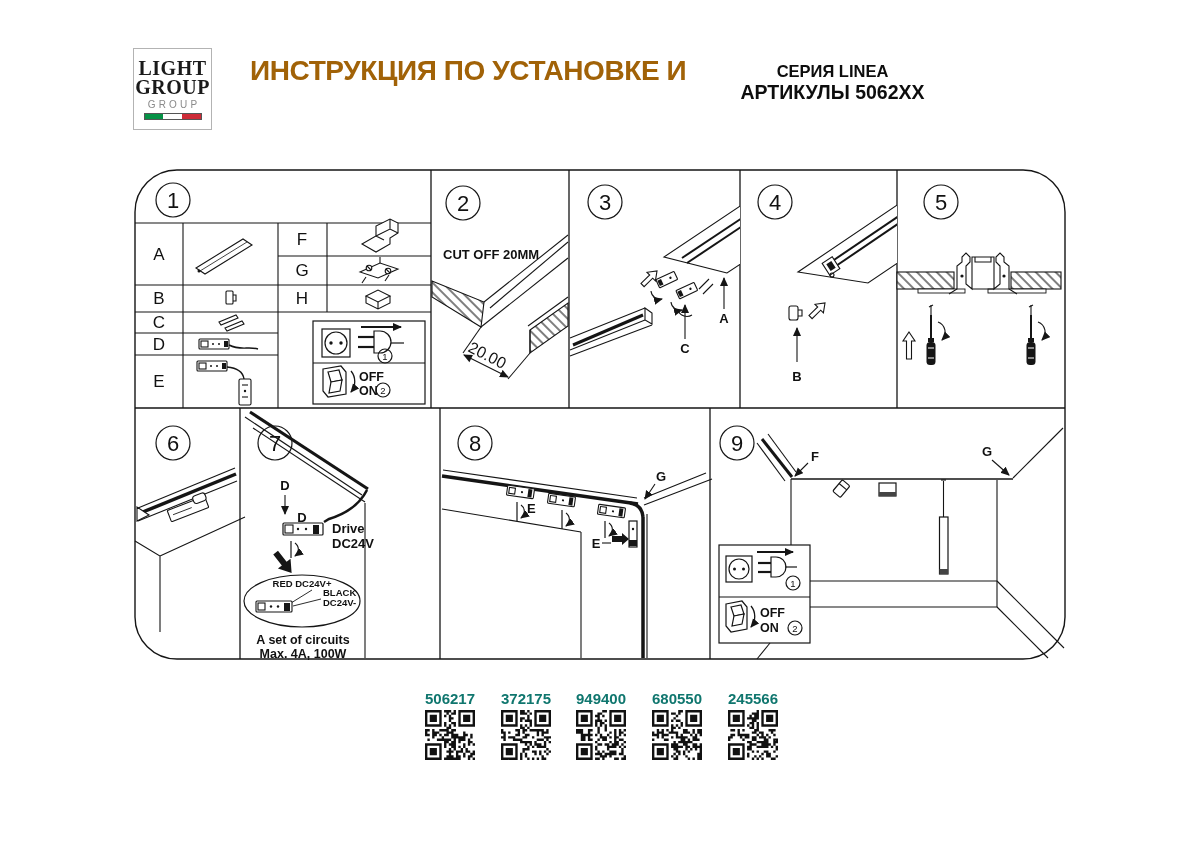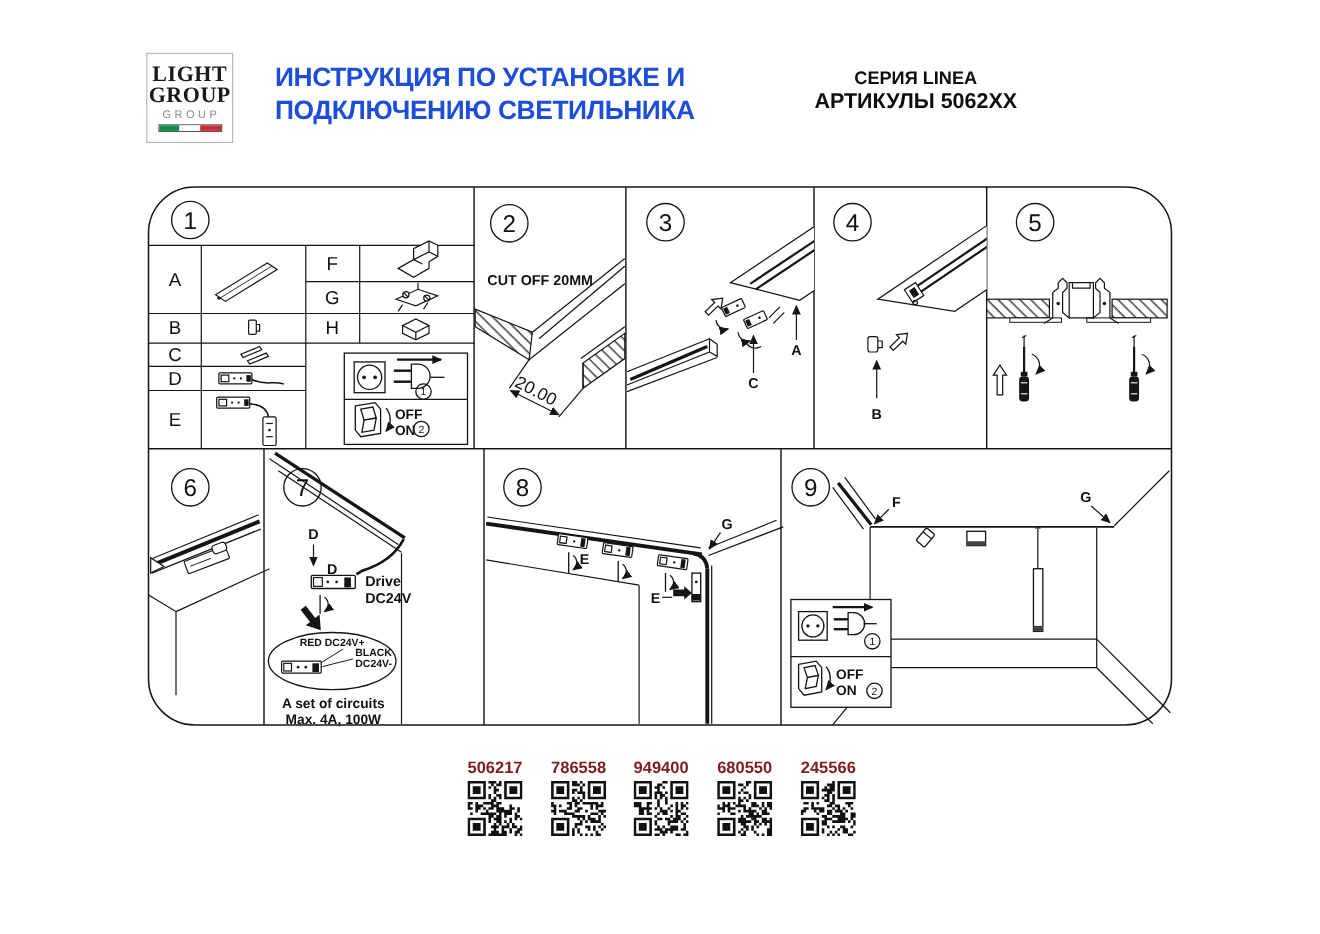--- a/index.html
+++ b/index.html
@@ -4,58 +4,57 @@
 <style>
   html,body{margin:0;padding:0;background:#fff;}
   .page{position:relative;width:1200px;height:849px;background:#fff;overflow:hidden;
         font-family:"Liberation Sans",sans-serif;color:#111;}
   .logo{position:absolute;left:133px;top:48px;width:79px;height:82px;border:1px solid #b3b3b3;
         box-sizing:border-box;display:flex;flex-direction:column;align-items:center;justify-content:center;background:#fff;}
   .logo-word{font-family:"Liberation Serif",serif;font-weight:700;font-size:20px;line-height:19px;letter-spacing:.5px;color:#1a1a1a;}
   .logo-group{font-size:10px;color:#8a8a8a;letter-spacing:3.2px;margin-top:2px;margin-left:3px;}
   .flag{display:flex;margin-top:3px;width:58px;height:7px;border:1px solid #555;box-sizing:border-box;}
   .flag span{flex:1;}
-  .title{position:absolute;left:250px;top:56px;font-size:24px;font-weight:700;line-height:30px;letter-spacing:-.4px;color:#1d4ed8;}
+  .title{position:absolute;left:250px;top:56px;font-size:28px;font-weight:700;line-height:30px;letter-spacing:-.4px;color:#a16207;}
   .hdr-right{position:absolute;left:730px;top:62px;width:205px;text-align:center;color:#0d0d0d;}
   .series{font-size:16.5px;font-weight:700;text-align:center;}
   .articles{font-size:19.5px;font-weight:700;margin-top:0;}
   .art{position:absolute;left:0;top:0;}
   svg text{font-family:"Liberation Sans",sans-serif;stroke:none;fill:#111;}
   .t-letter{font-size:17px;text-anchor:middle;}
   .t-num{font-size:22px;text-anchor:middle;}
   .t-lbl{font-size:13px;font-weight:700;text-anchor:middle;}
   .t-lbls{font-size:13px;font-weight:700;text-anchor:start;}
   .t-note{font-size:13px;font-weight:600;text-anchor:start;}
   .t-dim{font-size:16px;text-anchor:start;}
   .t-onoff{font-size:12.5px;font-weight:700;text-anchor:start;}
   .t-step{font-size:9.5px;text-anchor:middle;}
   .t-small{font-size:9.5px;font-weight:700;text-anchor:middle;}
   .t-smalls{font-size:9.5px;font-weight:700;text-anchor:start;}
   .t-circ{font-size:12.5px;font-weight:700;text-anchor:middle;}
   .qr-item{position:absolute;top:690px;width:76px;text-align:center;}
-  .qr-num{font-size:15px;font-weight:700;margin-bottom:3px;color:#7f1d1d;}
+  .qr-num{font-size:15px;font-weight:700;margin-bottom:3px;color:#0f766e;}
 </style>
 </head>
 <body>
 
 <div class="page">
 
   <div class="logo">
     <div class="logo-word">LIGHT</div>
     <div class="logo-word">GROUP</div>
     <div class="logo-group">GROUP</div>
     <div class="flag">
       <span style="background:#069246"></span>
         <span style="background:#fff"></span>
         <span style="background:#cd2b37"></span>
     </div>
   </div>
   <div class="title">
     <div>ИНСТРУКЦИЯ ПО УСТАНОВКЕ И</div>
-    <div>ПОДКЛЮЧЕНИЮ СВЕТИЛЬНИКА</div>
   </div>
   <div class="hdr-right">
     <div class="series">СЕРИЯ LINEA</div>
     <div class="articles">АРТИКУЛЫ 5062XX</div>
   </div>
 
   <svg class="art" width="1200" height="849" viewBox="0 0 1200 849">
     <defs>
       <marker id="ah" markerWidth="10" markerHeight="9" refX="8" refY="4" orient="auto" markerUnits="userSpaceOnUse">
         <path d="M0,0 L9,4 L0,8 Z" fill="#151515"></path>
@@ -473,21 +472,21 @@
     </g>
   </svg>
 
   <div class="qr-item" style="left:412px">
     <div class="qr-num">506217</div>
     <svg width="50" height="50" viewBox="0 0 50 50">
         <path d="M0.00,0.00h2.38v2.38h-2.38zM0.00,2.38h2.38v2.38h-2.38zM0.00,4.76h2.38v2.38h-2.38zM0.00,7.14h2.38v2.38h-2.38zM0.00,9.52h2.38v2.38h-2.38zM0.00,11.90h2.38v2.38h-2.38zM0.00,14.29h2.38v2.38h-2.38zM2.38,0.00h2.38v2.38h-2.38zM2.38,14.29h2.38v2.38h-2.38zM4.76,0.00h2.38v2.38h-2.38zM4.76,4.76h2.38v2.38h-2.38zM4.76,7.14h2.38v2.38h-2.38zM4.76,9.52h2.38v2.38h-2.38zM4.76,14.29h2.38v2.38h-2.38zM7.14,0.00h2.38v2.38h-2.38zM7.14,4.76h2.38v2.38h-2.38zM7.14,7.14h2.38v2.38h-2.38zM7.14,9.52h2.38v2.38h-2.38zM7.14,14.29h2.38v2.38h-2.38zM9.52,0.00h2.38v2.38h-2.38zM9.52,4.76h2.38v2.38h-2.38zM9.52,7.14h2.38v2.38h-2.38zM9.52,9.52h2.38v2.38h-2.38zM9.52,14.29h2.38v2.38h-2.38zM11.90,0.00h2.38v2.38h-2.38zM11.90,14.29h2.38v2.38h-2.38zM14.29,0.00h2.38v2.38h-2.38zM14.29,2.38h2.38v2.38h-2.38zM14.29,4.76h2.38v2.38h-2.38zM14.29,7.14h2.38v2.38h-2.38zM14.29,9.52h2.38v2.38h-2.38zM14.29,11.90h2.38v2.38h-2.38zM14.29,14.29h2.38v2.38h-2.38zM33.33,0.00h2.38v2.38h-2.38zM33.33,2.38h2.38v2.38h-2.38zM33.33,4.76h2.38v2.38h-2.38zM33.33,7.14h2.38v2.38h-2.38zM33.33,9.52h2.38v2.38h-2.38zM33.33,11.90h2.38v2.38h-2.38zM33.33,14.29h2.38v2.38h-2.38zM35.71,0.00h2.38v2.38h-2.38zM35.71,14.29h2.38v2.38h-2.38zM38.10,0.00h2.38v2.38h-2.38zM38.10,4.76h2.38v2.38h-2.38zM38.10,7.14h2.38v2.38h-2.38zM38.10,9.52h2.38v2.38h-2.38zM38.10,14.29h2.38v2.38h-2.38zM40.48,0.00h2.38v2.38h-2.38zM40.48,4.76h2.38v2.38h-2.38zM40.48,7.14h2.38v2.38h-2.38zM40.48,9.52h2.38v2.38h-2.38zM40.48,14.29h2.38v2.38h-2.38zM42.86,0.00h2.38v2.38h-2.38zM42.86,4.76h2.38v2.38h-2.38zM42.86,7.14h2.38v2.38h-2.38zM42.86,9.52h2.38v2.38h-2.38zM42.86,14.29h2.38v2.38h-2.38zM45.24,0.00h2.38v2.38h-2.38zM45.24,14.29h2.38v2.38h-2.38zM47.62,0.00h2.38v2.38h-2.38zM47.62,2.38h2.38v2.38h-2.38zM47.62,4.76h2.38v2.38h-2.38zM47.62,7.14h2.38v2.38h-2.38zM47.62,9.52h2.38v2.38h-2.38zM47.62,11.90h2.38v2.38h-2.38zM47.62,14.29h2.38v2.38h-2.38zM0.00,33.33h2.38v2.38h-2.38zM0.00,35.71h2.38v2.38h-2.38zM0.00,38.10h2.38v2.38h-2.38zM0.00,40.48h2.38v2.38h-2.38zM0.00,42.86h2.38v2.38h-2.38zM0.00,45.24h2.38v2.38h-2.38zM0.00,47.62h2.38v2.38h-2.38zM2.38,33.33h2.38v2.38h-2.38zM2.38,47.62h2.38v2.38h-2.38zM4.76,33.33h2.38v2.38h-2.38zM4.76,38.10h2.38v2.38h-2.38zM4.76,40.48h2.38v2.38h-2.38zM4.76,42.86h2.38v2.38h-2.38zM4.76,47.62h2.38v2.38h-2.38zM7.14,33.33h2.38v2.38h-2.38zM7.14,38.10h2.38v2.38h-2.38zM7.14,40.48h2.38v2.38h-2.38zM7.14,42.86h2.38v2.38h-2.38zM7.14,47.62h2.38v2.38h-2.38zM9.52,33.33h2.38v2.38h-2.38zM9.52,38.10h2.38v2.38h-2.38zM9.52,40.48h2.38v2.38h-2.38zM9.52,42.86h2.38v2.38h-2.38zM9.52,47.62h2.38v2.38h-2.38zM11.90,33.33h2.38v2.38h-2.38zM11.90,47.62h2.38v2.38h-2.38zM14.29,33.33h2.38v2.38h-2.38zM14.29,35.71h2.38v2.38h-2.38zM14.29,38.10h2.38v2.38h-2.38zM14.29,40.48h2.38v2.38h-2.38zM14.29,42.86h2.38v2.38h-2.38zM14.29,45.24h2.38v2.38h-2.38zM14.29,47.62h2.38v2.38h-2.38zM0.00,19.05h2.38v2.38h-2.38zM0.00,21.43h2.38v2.38h-2.38zM0.00,23.81h2.38v2.38h-2.38zM2.38,19.05h2.38v2.38h-2.38zM2.38,23.81h2.38v2.38h-2.38zM2.38,28.57h2.38v2.38h-2.38zM7.14,19.05h2.38v2.38h-2.38zM7.14,21.43h2.38v2.38h-2.38zM7.14,23.81h2.38v2.38h-2.38zM7.14,26.19h2.38v2.38h-2.38zM9.52,21.43h2.38v2.38h-2.38zM9.52,23.81h2.38v2.38h-2.38zM11.90,21.43h2.38v2.38h-2.38zM11.90,28.57h2.38v2.38h-2.38zM14.29,19.05h2.38v2.38h-2.38zM14.29,23.81h2.38v2.38h-2.38zM14.29,28.57h2.38v2.38h-2.38zM16.67,19.05h2.38v2.38h-2.38zM16.67,26.19h2.38v2.38h-2.38zM16.67,28.57h2.38v2.38h-2.38zM19.05,0.00h2.38v2.38h-2.38zM19.05,4.76h2.38v2.38h-2.38zM19.05,11.90h2.38v2.38h-2.38zM19.05,14.29h2.38v2.38h-2.38zM19.05,19.05h2.38v2.38h-2.38zM19.05,23.81h2.38v2.38h-2.38zM19.05,28.57h2.38v2.38h-2.38zM19.05,30.95h2.38v2.38h-2.38zM19.05,33.33h2.38v2.38h-2.38zM19.05,35.71h2.38v2.38h-2.38zM19.05,47.62h2.38v2.38h-2.38zM21.43,0.00h2.38v2.38h-2.38zM21.43,2.38h2.38v2.38h-2.38zM21.43,16.67h2.38v2.38h-2.38zM21.43,19.05h2.38v2.38h-2.38zM21.43,21.43h2.38v2.38h-2.38zM21.43,23.81h2.38v2.38h-2.38zM21.43,28.57h2.38v2.38h-2.38zM21.43,30.95h2.38v2.38h-2.38zM21.43,40.48h2.38v2.38h-2.38zM21.43,45.24h2.38v2.38h-2.38zM21.43,47.62h2.38v2.38h-2.38zM23.81,0.00h2.38v2.38h-2.38zM23.81,4.76h2.38v2.38h-2.38zM23.81,7.14h2.38v2.38h-2.38zM23.81,9.52h2.38v2.38h-2.38zM23.81,14.29h2.38v2.38h-2.38zM23.81,16.67h2.38v2.38h-2.38zM23.81,21.43h2.38v2.38h-2.38zM23.81,28.57h2.38v2.38h-2.38zM23.81,33.33h2.38v2.38h-2.38zM23.81,38.10h2.38v2.38h-2.38zM23.81,40.48h2.38v2.38h-2.38zM23.81,42.86h2.38v2.38h-2.38zM23.81,45.24h2.38v2.38h-2.38zM23.81,47.62h2.38v2.38h-2.38zM26.19,2.38h2.38v2.38h-2.38zM26.19,7.14h2.38v2.38h-2.38zM26.19,11.90h2.38v2.38h-2.38zM26.19,19.05h2.38v2.38h-2.38zM26.19,21.43h2.38v2.38h-2.38zM26.19,23.81h2.38v2.38h-2.38zM26.19,26.19h2.38v2.38h-2.38zM26.19,30.95h2.38v2.38h-2.38zM26.19,33.33h2.38v2.38h-2.38zM26.19,35.71h2.38v2.38h-2.38zM26.19,40.48h2.38v2.38h-2.38zM26.19,45.24h2.38v2.38h-2.38zM26.19,47.62h2.38v2.38h-2.38zM28.57,0.00h2.38v2.38h-2.38zM28.57,2.38h2.38v2.38h-2.38zM28.57,11.90h2.38v2.38h-2.38zM28.57,14.29h2.38v2.38h-2.38zM28.57,19.05h2.38v2.38h-2.38zM28.57,23.81h2.38v2.38h-2.38zM28.57,26.19h2.38v2.38h-2.38zM28.57,28.57h2.38v2.38h-2.38zM28.57,30.95h2.38v2.38h-2.38zM28.57,33.33h2.38v2.38h-2.38zM28.57,35.71h2.38v2.38h-2.38zM28.57,38.10h2.38v2.38h-2.38zM28.57,47.62h2.38v2.38h-2.38zM30.95,23.81h2.38v2.38h-2.38zM30.95,26.19h2.38v2.38h-2.38zM30.95,40.48h2.38v2.38h-2.38zM30.95,42.86h2.38v2.38h-2.38zM30.95,45.24h2.38v2.38h-2.38zM30.95,47.62h2.38v2.38h-2.38zM33.33,26.19h2.38v2.38h-2.38zM33.33,28.57h2.38v2.38h-2.38zM33.33,30.95h2.38v2.38h-2.38zM33.33,35.71h2.38v2.38h-2.38zM33.33,40.48h2.38v2.38h-2.38zM33.33,45.24h2.38v2.38h-2.38zM33.33,47.62h2.38v2.38h-2.38zM35.71,26.19h2.38v2.38h-2.38zM35.71,28.57h2.38v2.38h-2.38zM35.71,38.10h2.38v2.38h-2.38zM35.71,40.48h2.38v2.38h-2.38zM38.10,21.43h2.38v2.38h-2.38zM38.10,23.81h2.38v2.38h-2.38zM38.10,26.19h2.38v2.38h-2.38zM38.10,28.57h2.38v2.38h-2.38zM38.10,33.33h2.38v2.38h-2.38zM38.10,35.71h2.38v2.38h-2.38zM38.10,42.86h2.38v2.38h-2.38zM38.10,45.24h2.38v2.38h-2.38zM40.48,23.81h2.38v2.38h-2.38zM40.48,38.10h2.38v2.38h-2.38zM40.48,40.48h2.38v2.38h-2.38zM42.86,28.57h2.38v2.38h-2.38zM42.86,30.95h2.38v2.38h-2.38zM42.86,33.33h2.38v2.38h-2.38zM42.86,40.48h2.38v2.38h-2.38zM42.86,45.24h2.38v2.38h-2.38zM42.86,47.62h2.38v2.38h-2.38zM45.24,23.81h2.38v2.38h-2.38zM45.24,26.19h2.38v2.38h-2.38zM45.24,30.95h2.38v2.38h-2.38zM45.24,42.86h2.38v2.38h-2.38zM45.24,45.24h2.38v2.38h-2.38zM47.62,33.33h2.38v2.38h-2.38zM47.62,40.48h2.38v2.38h-2.38zM47.62,42.86h2.38v2.38h-2.38zM47.62,47.62h2.38v2.38h-2.38z" fill="#111"></path>
       </svg>
   </div>
   <div class="qr-item" style="left:488px">
-    <div class="qr-num">786558</div>
+    <div class="qr-num">372175</div>
     <svg width="50" height="50" viewBox="0 0 50 50">
         <path d="M0.00,0.00h2.38v2.38h-2.38zM0.00,2.38h2.38v2.38h-2.38zM0.00,4.76h2.38v2.38h-2.38zM0.00,7.14h2.38v2.38h-2.38zM0.00,9.52h2.38v2.38h-2.38zM0.00,11.90h2.38v2.38h-2.38zM0.00,14.29h2.38v2.38h-2.38zM2.38,0.00h2.38v2.38h-2.38zM2.38,14.29h2.38v2.38h-2.38zM4.76,0.00h2.38v2.38h-2.38zM4.76,4.76h2.38v2.38h-2.38zM4.76,7.14h2.38v2.38h-2.38zM4.76,9.52h2.38v2.38h-2.38zM4.76,14.29h2.38v2.38h-2.38zM7.14,0.00h2.38v2.38h-2.38zM7.14,4.76h2.38v2.38h-2.38zM7.14,7.14h2.38v2.38h-2.38zM7.14,9.52h2.38v2.38h-2.38zM7.14,14.29h2.38v2.38h-2.38zM9.52,0.00h2.38v2.38h-2.38zM9.52,4.76h2.38v2.38h-2.38zM9.52,7.14h2.38v2.38h-2.38zM9.52,9.52h2.38v2.38h-2.38zM9.52,14.29h2.38v2.38h-2.38zM11.90,0.00h2.38v2.38h-2.38zM11.90,14.29h2.38v2.38h-2.38zM14.29,0.00h2.38v2.38h-2.38zM14.29,2.38h2.38v2.38h-2.38zM14.29,4.76h2.38v2.38h-2.38zM14.29,7.14h2.38v2.38h-2.38zM14.29,9.52h2.38v2.38h-2.38zM14.29,11.90h2.38v2.38h-2.38zM14.29,14.29h2.38v2.38h-2.38zM33.33,0.00h2.38v2.38h-2.38zM33.33,2.38h2.38v2.38h-2.38zM33.33,4.76h2.38v2.38h-2.38zM33.33,7.14h2.38v2.38h-2.38zM33.33,9.52h2.38v2.38h-2.38zM33.33,11.90h2.38v2.38h-2.38zM33.33,14.29h2.38v2.38h-2.38zM35.71,0.00h2.38v2.38h-2.38zM35.71,14.29h2.38v2.38h-2.38zM38.10,0.00h2.38v2.38h-2.38zM38.10,4.76h2.38v2.38h-2.38zM38.10,7.14h2.38v2.38h-2.38zM38.10,9.52h2.38v2.38h-2.38zM38.10,14.29h2.38v2.38h-2.38zM40.48,0.00h2.38v2.38h-2.38zM40.48,4.76h2.38v2.38h-2.38zM40.48,7.14h2.38v2.38h-2.38zM40.48,9.52h2.38v2.38h-2.38zM40.48,14.29h2.38v2.38h-2.38zM42.86,0.00h2.38v2.38h-2.38zM42.86,4.76h2.38v2.38h-2.38zM42.86,7.14h2.38v2.38h-2.38zM42.86,9.52h2.38v2.38h-2.38zM42.86,14.29h2.38v2.38h-2.38zM45.24,0.00h2.38v2.38h-2.38zM45.24,14.29h2.38v2.38h-2.38zM47.62,0.00h2.38v2.38h-2.38zM47.62,2.38h2.38v2.38h-2.38zM47.62,4.76h2.38v2.38h-2.38zM47.62,7.14h2.38v2.38h-2.38zM47.62,9.52h2.38v2.38h-2.38zM47.62,11.90h2.38v2.38h-2.38zM47.62,14.29h2.38v2.38h-2.38zM0.00,33.33h2.38v2.38h-2.38zM0.00,35.71h2.38v2.38h-2.38zM0.00,38.10h2.38v2.38h-2.38zM0.00,40.48h2.38v2.38h-2.38zM0.00,42.86h2.38v2.38h-2.38zM0.00,45.24h2.38v2.38h-2.38zM0.00,47.62h2.38v2.38h-2.38zM2.38,33.33h2.38v2.38h-2.38zM2.38,47.62h2.38v2.38h-2.38zM4.76,33.33h2.38v2.38h-2.38zM4.76,38.10h2.38v2.38h-2.38zM4.76,40.48h2.38v2.38h-2.38zM4.76,42.86h2.38v2.38h-2.38zM4.76,47.62h2.38v2.38h-2.38zM7.14,33.33h2.38v2.38h-2.38zM7.14,38.10h2.38v2.38h-2.38zM7.14,40.48h2.38v2.38h-2.38zM7.14,42.86h2.38v2.38h-2.38zM7.14,47.62h2.38v2.38h-2.38zM9.52,33.33h2.38v2.38h-2.38zM9.52,38.10h2.38v2.38h-2.38zM9.52,40.48h2.38v2.38h-2.38zM9.52,42.86h2.38v2.38h-2.38zM9.52,47.62h2.38v2.38h-2.38zM11.90,33.33h2.38v2.38h-2.38zM11.90,47.62h2.38v2.38h-2.38zM14.29,33.33h2.38v2.38h-2.38zM14.29,35.71h2.38v2.38h-2.38zM14.29,38.10h2.38v2.38h-2.38zM14.29,40.48h2.38v2.38h-2.38zM14.29,42.86h2.38v2.38h-2.38zM14.29,45.24h2.38v2.38h-2.38zM14.29,47.62h2.38v2.38h-2.38zM0.00,19.05h2.38v2.38h-2.38zM0.00,21.43h2.38v2.38h-2.38zM0.00,26.19h2.38v2.38h-2.38zM2.38,21.43h2.38v2.38h-2.38zM2.38,23.81h2.38v2.38h-2.38zM2.38,26.19h2.38v2.38h-2.38zM2.38,28.57h2.38v2.38h-2.38zM7.14,21.43h2.38v2.38h-2.38zM7.14,26.19h2.38v2.38h-2.38zM9.52,26.19h2.38v2.38h-2.38zM11.90,26.19h2.38v2.38h-2.38zM11.90,28.57h2.38v2.38h-2.38zM14.29,19.05h2.38v2.38h-2.38zM14.29,23.81h2.38v2.38h-2.38zM14.29,28.57h2.38v2.38h-2.38zM16.67,19.05h2.38v2.38h-2.38zM16.67,21.43h2.38v2.38h-2.38zM16.67,23.81h2.38v2.38h-2.38zM16.67,28.57h2.38v2.38h-2.38zM19.05,0.00h2.38v2.38h-2.38zM19.05,2.38h2.38v2.38h-2.38zM19.05,7.14h2.38v2.38h-2.38zM19.05,9.52h2.38v2.38h-2.38zM19.05,14.29h2.38v2.38h-2.38zM19.05,16.67h2.38v2.38h-2.38zM19.05,28.57h2.38v2.38h-2.38zM19.05,30.95h2.38v2.38h-2.38zM19.05,42.86h2.38v2.38h-2.38zM19.05,45.24h2.38v2.38h-2.38zM19.05,47.62h2.38v2.38h-2.38zM21.43,0.00h2.38v2.38h-2.38zM21.43,2.38h2.38v2.38h-2.38zM21.43,7.14h2.38v2.38h-2.38zM21.43,16.67h2.38v2.38h-2.38zM21.43,19.05h2.38v2.38h-2.38zM21.43,21.43h2.38v2.38h-2.38zM21.43,26.19h2.38v2.38h-2.38zM21.43,30.95h2.38v2.38h-2.38zM21.43,38.10h2.38v2.38h-2.38zM21.43,40.48h2.38v2.38h-2.38zM23.81,2.38h2.38v2.38h-2.38zM23.81,9.52h2.38v2.38h-2.38zM23.81,14.29h2.38v2.38h-2.38zM23.81,19.05h2.38v2.38h-2.38zM23.81,23.81h2.38v2.38h-2.38zM23.81,26.19h2.38v2.38h-2.38zM23.81,30.95h2.38v2.38h-2.38zM23.81,33.33h2.38v2.38h-2.38zM23.81,38.10h2.38v2.38h-2.38zM23.81,42.86h2.38v2.38h-2.38zM23.81,45.24h2.38v2.38h-2.38zM26.19,0.00h2.38v2.38h-2.38zM26.19,4.76h2.38v2.38h-2.38zM26.19,7.14h2.38v2.38h-2.38zM26.19,9.52h2.38v2.38h-2.38zM26.19,16.67h2.38v2.38h-2.38zM26.19,23.81h2.38v2.38h-2.38zM26.19,30.95h2.38v2.38h-2.38zM26.19,35.71h2.38v2.38h-2.38zM26.19,38.10h2.38v2.38h-2.38zM26.19,47.62h2.38v2.38h-2.38zM28.57,2.38h2.38v2.38h-2.38zM28.57,9.52h2.38v2.38h-2.38zM28.57,11.90h2.38v2.38h-2.38zM28.57,14.29h2.38v2.38h-2.38zM28.57,19.05h2.38v2.38h-2.38zM28.57,30.95h2.38v2.38h-2.38zM28.57,33.33h2.38v2.38h-2.38zM30.95,19.05h2.38v2.38h-2.38zM30.95,26.19h2.38v2.38h-2.38zM30.95,35.71h2.38v2.38h-2.38zM30.95,40.48h2.38v2.38h-2.38zM30.95,47.62h2.38v2.38h-2.38zM33.33,19.05h2.38v2.38h-2.38zM33.33,30.95h2.38v2.38h-2.38zM33.33,33.33h2.38v2.38h-2.38zM33.33,40.48h2.38v2.38h-2.38zM33.33,42.86h2.38v2.38h-2.38zM35.71,19.05h2.38v2.38h-2.38zM35.71,21.43h2.38v2.38h-2.38zM35.71,23.81h2.38v2.38h-2.38zM35.71,28.57h2.38v2.38h-2.38zM35.71,33.33h2.38v2.38h-2.38zM35.71,35.71h2.38v2.38h-2.38zM35.71,47.62h2.38v2.38h-2.38zM38.10,19.05h2.38v2.38h-2.38zM38.10,28.57h2.38v2.38h-2.38zM38.10,33.33h2.38v2.38h-2.38zM38.10,35.71h2.38v2.38h-2.38zM38.10,40.48h2.38v2.38h-2.38zM38.10,42.86h2.38v2.38h-2.38zM40.48,19.05h2.38v2.38h-2.38zM40.48,21.43h2.38v2.38h-2.38zM40.48,23.81h2.38v2.38h-2.38zM40.48,28.57h2.38v2.38h-2.38zM40.48,35.71h2.38v2.38h-2.38zM40.48,45.24h2.38v2.38h-2.38zM40.48,47.62h2.38v2.38h-2.38zM42.86,21.43h2.38v2.38h-2.38zM42.86,26.19h2.38v2.38h-2.38zM42.86,30.95h2.38v2.38h-2.38zM42.86,33.33h2.38v2.38h-2.38zM42.86,35.71h2.38v2.38h-2.38zM42.86,40.48h2.38v2.38h-2.38zM42.86,47.62h2.38v2.38h-2.38zM45.24,19.05h2.38v2.38h-2.38zM45.24,21.43h2.38v2.38h-2.38zM45.24,26.19h2.38v2.38h-2.38zM45.24,28.57h2.38v2.38h-2.38zM45.24,38.10h2.38v2.38h-2.38zM45.24,42.86h2.38v2.38h-2.38zM47.62,26.19h2.38v2.38h-2.38zM47.62,30.95h2.38v2.38h-2.38zM47.62,40.48h2.38v2.38h-2.38z" fill="#111"></path>
       </svg>
   </div>
   <div class="qr-item" style="left:563px">
     <div class="qr-num">949400</div>
     <svg width="50" height="50" viewBox="0 0 50 50">
         <path d="M0.00,0.00h2.38v2.38h-2.38zM0.00,2.38h2.38v2.38h-2.38zM0.00,4.76h2.38v2.38h-2.38zM0.00,7.14h2.38v2.38h-2.38zM0.00,9.52h2.38v2.38h-2.38zM0.00,11.90h2.38v2.38h-2.38zM0.00,14.29h2.38v2.38h-2.38zM2.38,0.00h2.38v2.38h-2.38zM2.38,14.29h2.38v2.38h-2.38zM4.76,0.00h2.38v2.38h-2.38zM4.76,4.76h2.38v2.38h-2.38zM4.76,7.14h2.38v2.38h-2.38zM4.76,9.52h2.38v2.38h-2.38zM4.76,14.29h2.38v2.38h-2.38zM7.14,0.00h2.38v2.38h-2.38zM7.14,4.76h2.38v2.38h-2.38zM7.14,7.14h2.38v2.38h-2.38zM7.14,9.52h2.38v2.38h-2.38zM7.14,14.29h2.38v2.38h-2.38zM9.52,0.00h2.38v2.38h-2.38zM9.52,4.76h2.38v2.38h-2.38zM9.52,7.14h2.38v2.38h-2.38zM9.52,9.52h2.38v2.38h-2.38zM9.52,14.29h2.38v2.38h-2.38zM11.90,0.00h2.38v2.38h-2.38zM11.90,14.29h2.38v2.38h-2.38zM14.29,0.00h2.38v2.38h-2.38zM14.29,2.38h2.38v2.38h-2.38zM14.29,4.76h2.38v2.38h-2.38zM14.29,7.14h2.38v2.38h-2.38zM14.29,9.52h2.38v2.38h-2.38zM14.29,11.90h2.38v2.38h-2.38zM14.29,14.29h2.38v2.38h-2.38zM33.33,0.00h2.38v2.38h-2.38zM33.33,2.38h2.38v2.38h-2.38zM33.33,4.76h2.38v2.38h-2.38zM33.33,7.14h2.38v2.38h-2.38zM33.33,9.52h2.38v2.38h-2.38zM33.33,11.90h2.38v2.38h-2.38zM33.33,14.29h2.38v2.38h-2.38zM35.71,0.00h2.38v2.38h-2.38zM35.71,14.29h2.38v2.38h-2.38zM38.10,0.00h2.38v2.38h-2.38zM38.10,4.76h2.38v2.38h-2.38zM38.10,7.14h2.38v2.38h-2.38zM38.10,9.52h2.38v2.38h-2.38zM38.10,14.29h2.38v2.38h-2.38zM40.48,0.00h2.38v2.38h-2.38zM40.48,4.76h2.38v2.38h-2.38zM40.48,7.14h2.38v2.38h-2.38zM40.48,9.52h2.38v2.38h-2.38zM40.48,14.29h2.38v2.38h-2.38zM42.86,0.00h2.38v2.38h-2.38zM42.86,4.76h2.38v2.38h-2.38zM42.86,7.14h2.38v2.38h-2.38zM42.86,9.52h2.38v2.38h-2.38zM42.86,14.29h2.38v2.38h-2.38zM45.24,0.00h2.38v2.38h-2.38zM45.24,14.29h2.38v2.38h-2.38zM47.62,0.00h2.38v2.38h-2.38zM47.62,2.38h2.38v2.38h-2.38zM47.62,4.76h2.38v2.38h-2.38zM47.62,7.14h2.38v2.38h-2.38zM47.62,9.52h2.38v2.38h-2.38zM47.62,11.90h2.38v2.38h-2.38zM47.62,14.29h2.38v2.38h-2.38zM0.00,33.33h2.38v2.38h-2.38zM0.00,35.71h2.38v2.38h-2.38zM0.00,38.10h2.38v2.38h-2.38zM0.00,40.48h2.38v2.38h-2.38zM0.00,42.86h2.38v2.38h-2.38zM0.00,45.24h2.38v2.38h-2.38zM0.00,47.62h2.38v2.38h-2.38zM2.38,33.33h2.38v2.38h-2.38zM2.38,47.62h2.38v2.38h-2.38zM4.76,33.33h2.38v2.38h-2.38zM4.76,38.10h2.38v2.38h-2.38zM4.76,40.48h2.38v2.38h-2.38zM4.76,42.86h2.38v2.38h-2.38zM4.76,47.62h2.38v2.38h-2.38zM7.14,33.33h2.38v2.38h-2.38zM7.14,38.10h2.38v2.38h-2.38zM7.14,40.48h2.38v2.38h-2.38zM7.14,42.86h2.38v2.38h-2.38zM7.14,47.62h2.38v2.38h-2.38zM9.52,33.33h2.38v2.38h-2.38zM9.52,38.10h2.38v2.38h-2.38zM9.52,40.48h2.38v2.38h-2.38zM9.52,42.86h2.38v2.38h-2.38zM9.52,47.62h2.38v2.38h-2.38zM11.90,33.33h2.38v2.38h-2.38zM11.90,47.62h2.38v2.38h-2.38zM14.29,33.33h2.38v2.38h-2.38zM14.29,35.71h2.38v2.38h-2.38zM14.29,38.10h2.38v2.38h-2.38zM14.29,40.48h2.38v2.38h-2.38zM14.29,42.86h2.38v2.38h-2.38zM14.29,45.24h2.38v2.38h-2.38zM14.29,47.62h2.38v2.38h-2.38zM0.00,19.05h2.38v2.38h-2.38zM0.00,21.43h2.38v2.38h-2.38zM2.38,19.05h2.38v2.38h-2.38zM2.38,21.43h2.38v2.38h-2.38zM4.76,19.05h2.38v2.38h-2.38zM4.76,21.43h2.38v2.38h-2.38zM4.76,23.81h2.38v2.38h-2.38zM4.76,26.19h2.38v2.38h-2.38zM4.76,28.57h2.38v2.38h-2.38zM7.14,23.81h2.38v2.38h-2.38zM7.14,26.19h2.38v2.38h-2.38zM7.14,28.57h2.38v2.38h-2.38zM9.52,23.81h2.38v2.38h-2.38zM11.90,19.05h2.38v2.38h-2.38zM11.90,21.43h2.38v2.38h-2.38zM11.90,23.81h2.38v2.38h-2.38zM11.90,26.19h2.38v2.38h-2.38zM11.90,28.57h2.38v2.38h-2.38zM14.29,19.05h2.38v2.38h-2.38zM14.29,23.81h2.38v2.38h-2.38zM14.29,28.57h2.38v2.38h-2.38zM19.05,4.76h2.38v2.38h-2.38zM19.05,9.52h2.38v2.38h-2.38zM19.05,11.90h2.38v2.38h-2.38zM19.05,14.29h2.38v2.38h-2.38zM19.05,23.81h2.38v2.38h-2.38zM19.05,30.95h2.38v2.38h-2.38zM19.05,35.71h2.38v2.38h-2.38zM19.05,38.10h2.38v2.38h-2.38zM19.05,42.86h2.38v2.38h-2.38zM19.05,47.62h2.38v2.38h-2.38zM21.43,2.38h2.38v2.38h-2.38zM21.43,4.76h2.38v2.38h-2.38zM21.43,7.14h2.38v2.38h-2.38zM21.43,9.52h2.38v2.38h-2.38zM21.43,16.67h2.38v2.38h-2.38zM21.43,19.05h2.38v2.38h-2.38zM21.43,21.43h2.38v2.38h-2.38zM21.43,28.57h2.38v2.38h-2.38zM21.43,33.33h2.38v2.38h-2.38zM21.43,40.48h2.38v2.38h-2.38zM21.43,42.86h2.38v2.38h-2.38zM21.43,47.62h2.38v2.38h-2.38zM23.81,2.38h2.38v2.38h-2.38zM23.81,9.52h2.38v2.38h-2.38zM23.81,11.90h2.38v2.38h-2.38zM23.81,14.29h2.38v2.38h-2.38zM23.81,23.81h2.38v2.38h-2.38zM23.81,26.19h2.38v2.38h-2.38zM23.81,33.33h2.38v2.38h-2.38zM23.81,42.86h2.38v2.38h-2.38zM23.81,45.24h2.38v2.38h-2.38zM26.19,0.00h2.38v2.38h-2.38zM26.19,4.76h2.38v2.38h-2.38zM26.19,11.90h2.38v2.38h-2.38zM26.19,26.19h2.38v2.38h-2.38zM26.19,28.57h2.38v2.38h-2.38zM26.19,40.48h2.38v2.38h-2.38zM26.19,45.24h2.38v2.38h-2.38zM26.19,47.62h2.38v2.38h-2.38zM28.57,0.00h2.38v2.38h-2.38zM28.57,9.52h2.38v2.38h-2.38zM28.57,14.29h2.38v2.38h-2.38zM28.57,16.67h2.38v2.38h-2.38zM28.57,19.05h2.38v2.38h-2.38zM28.57,26.19h2.38v2.38h-2.38zM28.57,28.57h2.38v2.38h-2.38zM28.57,33.33h2.38v2.38h-2.38zM28.57,42.86h2.38v2.38h-2.38zM28.57,45.24h2.38v2.38h-2.38zM30.95,23.81h2.38v2.38h-2.38zM30.95,33.33h2.38v2.38h-2.38zM30.95,35.71h2.38v2.38h-2.38zM30.95,38.10h2.38v2.38h-2.38zM30.95,42.86h2.38v2.38h-2.38zM33.33,21.43h2.38v2.38h-2.38zM33.33,26.19h2.38v2.38h-2.38zM33.33,30.95h2.38v2.38h-2.38zM33.33,35.71h2.38v2.38h-2.38zM33.33,40.48h2.38v2.38h-2.38zM33.33,42.86h2.38v2.38h-2.38zM33.33,45.24h2.38v2.38h-2.38zM35.71,33.33h2.38v2.38h-2.38zM35.71,35.71h2.38v2.38h-2.38zM35.71,40.48h2.38v2.38h-2.38zM35.71,42.86h2.38v2.38h-2.38zM38.10,19.05h2.38v2.38h-2.38zM38.10,21.43h2.38v2.38h-2.38zM38.10,23.81h2.38v2.38h-2.38zM38.10,26.19h2.38v2.38h-2.38zM38.10,28.57h2.38v2.38h-2.38zM38.10,30.95h2.38v2.38h-2.38zM38.10,33.33h2.38v2.38h-2.38zM38.10,35.71h2.38v2.38h-2.38zM38.10,40.48h2.38v2.38h-2.38zM38.10,42.86h2.38v2.38h-2.38zM38.10,47.62h2.38v2.38h-2.38zM40.48,26.19h2.38v2.38h-2.38zM40.48,30.95h2.38v2.38h-2.38zM40.48,33.33h2.38v2.38h-2.38zM40.48,47.62h2.38v2.38h-2.38zM42.86,19.05h2.38v2.38h-2.38zM42.86,21.43h2.38v2.38h-2.38zM42.86,23.81h2.38v2.38h-2.38zM42.86,28.57h2.38v2.38h-2.38zM42.86,35.71h2.38v2.38h-2.38zM42.86,42.86h2.38v2.38h-2.38zM45.24,21.43h2.38v2.38h-2.38zM45.24,28.57h2.38v2.38h-2.38zM45.24,33.33h2.38v2.38h-2.38zM45.24,38.10h2.38v2.38h-2.38zM45.24,40.48h2.38v2.38h-2.38zM45.24,42.86h2.38v2.38h-2.38zM45.24,47.62h2.38v2.38h-2.38zM47.62,19.05h2.38v2.38h-2.38zM47.62,23.81h2.38v2.38h-2.38zM47.62,30.95h2.38v2.38h-2.38zM47.62,35.71h2.38v2.38h-2.38zM47.62,45.24h2.38v2.38h-2.38zM47.62,47.62h2.38v2.38h-2.38z" fill="#111"></path>
       </svg>
   </div>

